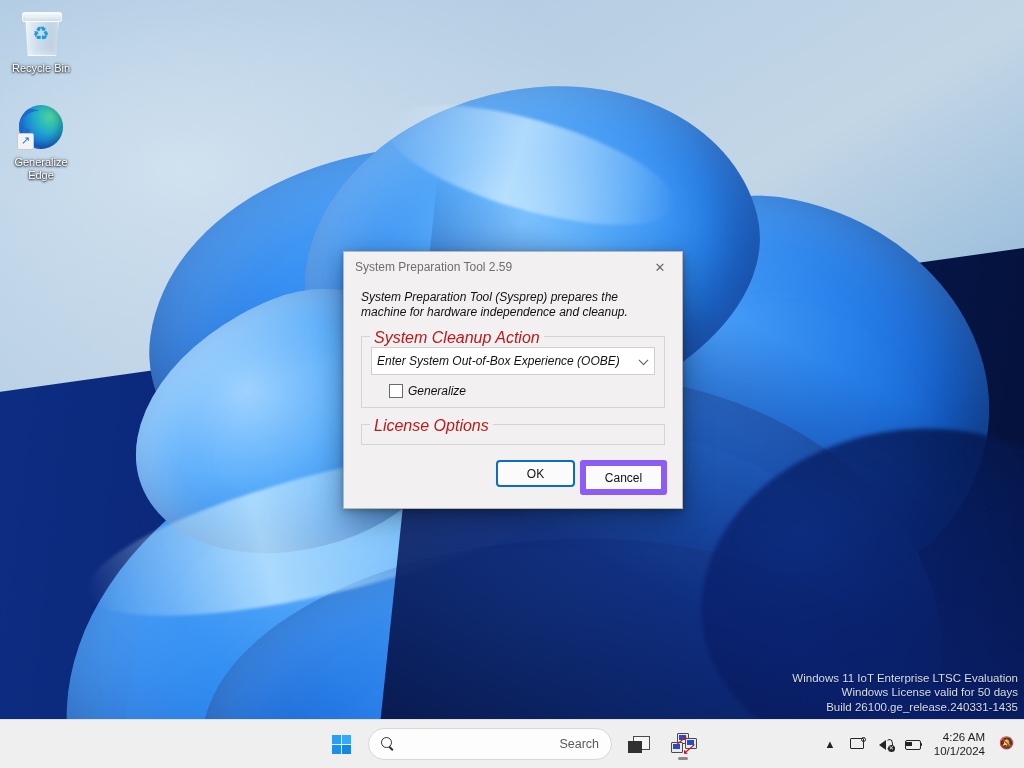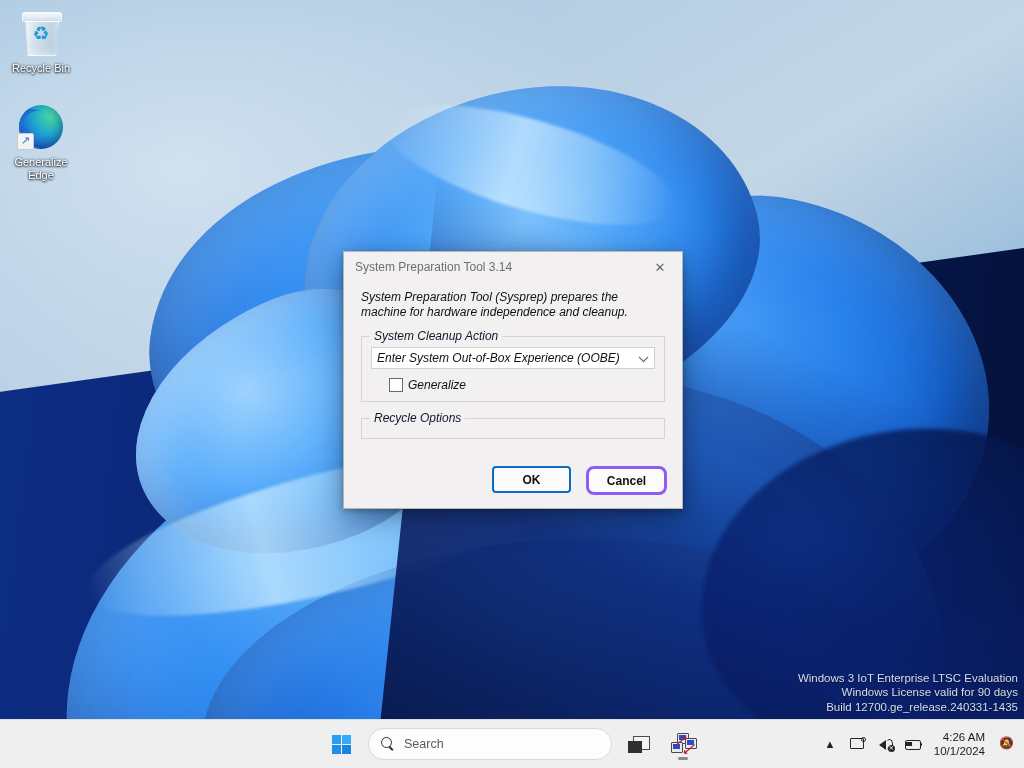--- a/index.html
+++ b/index.html
@@ -235,20 +235,21 @@
 
   .search-box {
     width: 218px; height: 30px;
     background: #fdfdfd;
     border: 1px solid #d8d8d8;
     border-radius: 16px;
     display: flex; align-items: center;
     padding: 0 12px;
     gap: 9px;
     cursor: text;
+    justify-content: space-between;
   }
   .search-box .mag {
     width: 14px; height: 14px; position: relative; flex: none;
   }
   .search-box .mag::before {
     content: ""; position: absolute; left: 0; top: 0;
     width: 9px; height: 9px; border: 1.6px solid #303030; border-radius: 50%;
   }
   .search-box .mag::after {
     content: ""; position: absolute; left: 8.5px; top: 9px;
@@ -392,27 +393,27 @@
     border: 1px solid #d6d3d4;
     margin-top: 16px;
     padding: 10px 9px 9px 9px;
     background: transparent;
   }
   .groupbox > legend {
     position: absolute;
     top: -8px; left: 8px;
     background: #f3f0f1;
     padding: 0 4px;
-    font-size: 12px;
-    color: #0f172a;
+    font-size: 16px;
+    color: #b91c1c;
   }
 
   .combo {
     position: relative;
-    height: 22px;
+    height: 28px;
     background: #ffffff;
     border: 1px solid #cfcfcf;
     display: flex; align-items: center;
     padding: 0 24px 0 5px;
     font-size: 12px;
     color: #111;
     cursor: default;
     box-sizing: border-box;
   }
   .combo .caret {
@@ -433,29 +434,29 @@
     width: 12px; height: 12px;
     background: #fff;
     border: 1px solid #6a6a6a;
     margin-right: 5px;
     flex: none;
   }
 
   .dlg-buttons {
     position: absolute;
     right: 15px; bottom: 13px;
-    display: flex; gap: 15px; font-weight: bold;
+    display: flex; gap: 5px;
   }
   .btn {
     width: 75px; height: 23px;
     font-size: 12px;
     color: #111;
     background: #fbfbfb;
-    border: 3px solid #8b5cf6;
-    border-radius: 8px;
+    border: 6px solid #8b5cf6;
+    border-radius: 3px;
     display: flex; align-items: center; justify-content: center;
     cursor: default;
     font-family: "Liberation Sans", sans-serif;
   }
   .btn.default {
     border: 2px solid #0a6cc4;
     border-radius: 4px;
   }
 </style>
 </head>
@@ -495,29 +496,29 @@
       </div>
       <div class="shortcut-arrow">↗</div>
     </div>
     <div class="label">
       <span>Generalize</span><br>
       <span>Edge</span>
     </div>
   </div>
 
   <div id="watermark">
-    <div>Windows 3 IoT Enterprise LTSC Evaluation</div>
-    <div>Windows License valid for 90 days</div>
-    <div>Build 12700.ge_release.240331-1435</div>
+    <div>Windows 11 IoT Enterprise LTSC Evaluation</div>
+    <div>Windows License valid for 50 days</div>
+    <div>Build 26100.ge_release.240331-1435</div>
   </div>
 
   <div id="sysprep-dialog">
 
     <div class="dlg-titlebar">
-      <div class="dlg-title">System Preparation Tool 3.14</div>
+      <div class="dlg-title">System Preparation Tool 2.59</div>
       <div class="dlg-close" title="Close">✕</div>
     </div>
 
     <div class="dlg-body">
 
       <div class="dlg-desc">System Preparation Tool (Sysprep) prepares the machine for hardware independence and cleanup.</div>
 
       <fieldset class="groupbox">
         <legend>System Cleanup Action</legend>
 
@@ -526,21 +527,21 @@
           <span class="caret"></span>
         </div>
 
         <div class="check-row">
           <span class="check-box"></span>
           <span>Generalize</span>
         </div>
       </fieldset>
 
       <fieldset class="groupbox">
-        <legend>Recycle Options</legend>
+        <legend>License Options</legend>
 
       </fieldset>
     </div>
 
     <div class="dlg-buttons">
       <div class="btn default">OK</div>
       <div class="btn">Cancel</div>
     </div>
   </div>
 

